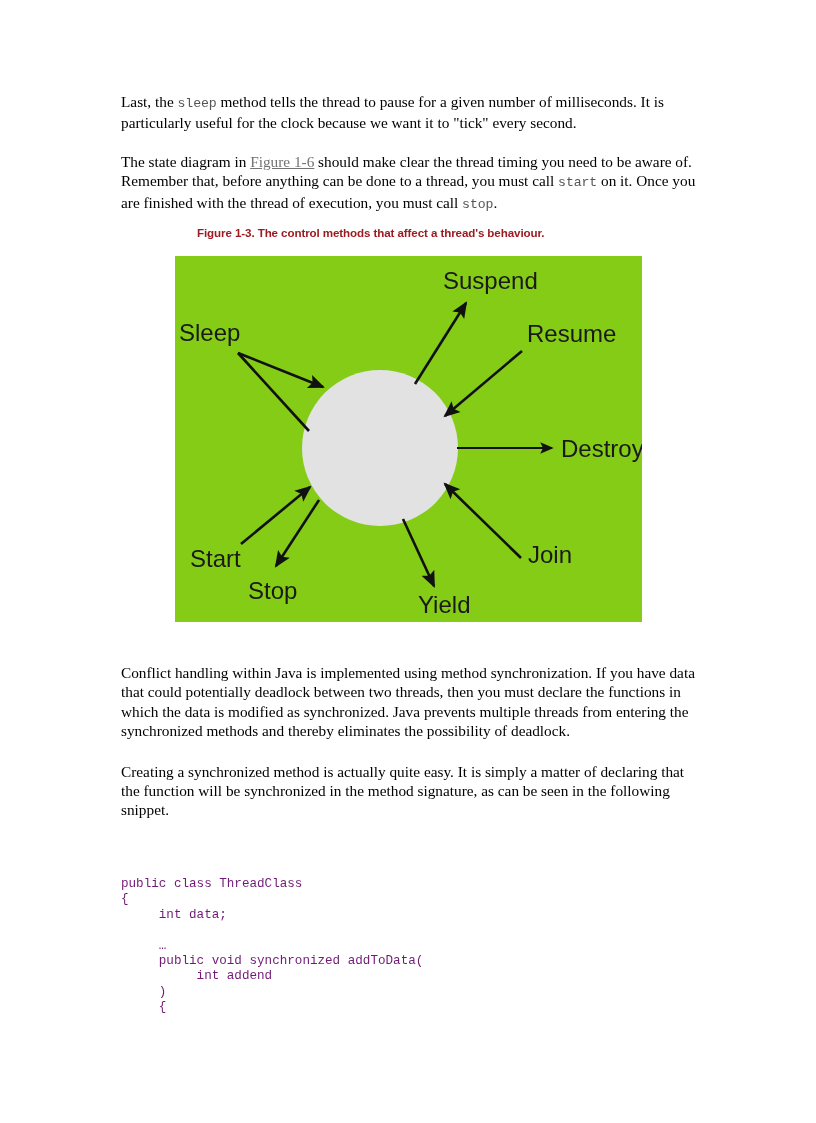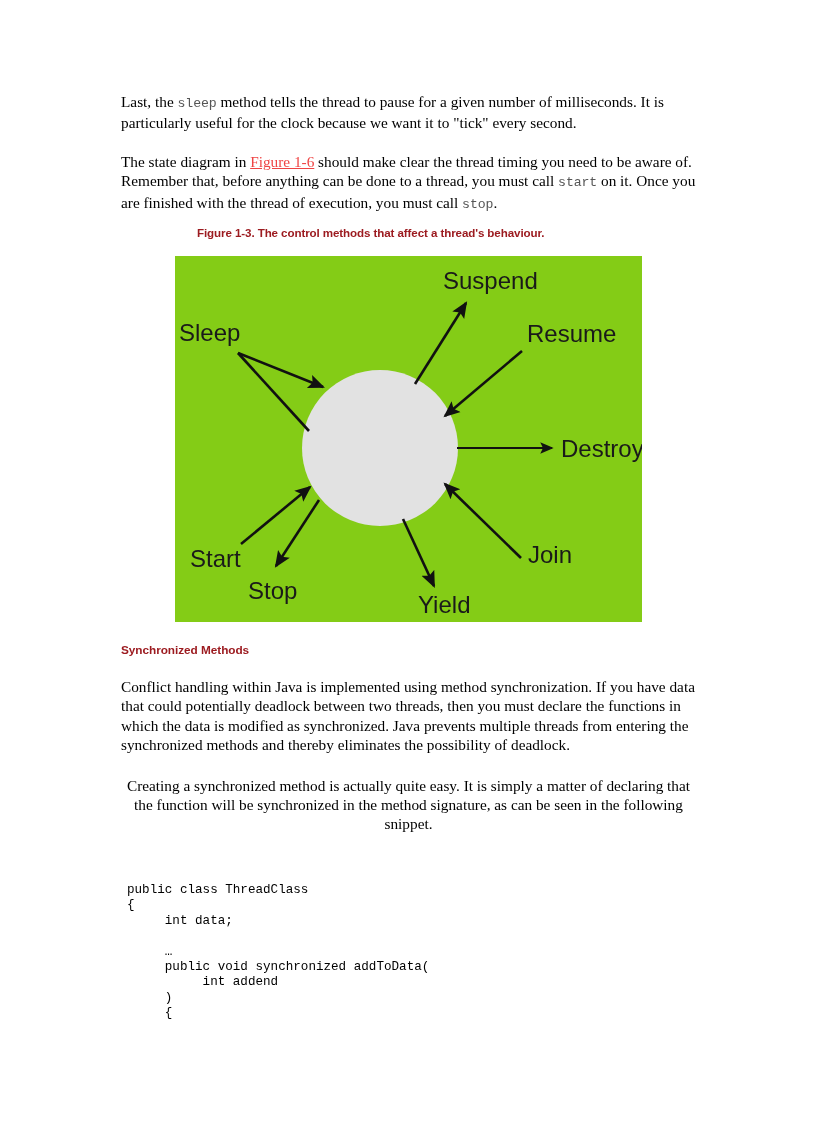--- a/index.html
+++ b/index.html
@@ -40,21 +40,21 @@
   }
 
   code.inline {
     font-family: "Liberation Mono", "DejaVu Sans Mono", monospace;
     font-size: 13.2px;
     color: #555555;
     letter-spacing: -0.1px;
   }
 
   a.figlink {
-    color: #ef4444;
+    color: #737373;
     text-decoration: underline;
   }
 
   .fig-caption {
     font-family: "Liberation Sans", "DejaVu Sans", sans-serif;
     font-size: 11.6px;
     font-weight: bold;
     color: #9c1b20;
     margin: 0;
     padding: 0;
@@ -68,22 +68,22 @@
     color: #9c1b20;
     margin: 0;
     padding: 0;
     letter-spacing: -0.05px;
   }
 
   pre.code-block {
     font-family: "Liberation Mono", "DejaVu Sans Mono", monospace;
     font-size: 12.6px;
     line-height: 15.4px;
-    color: #000000;
-    margin: 6px;
+    color: #701a75;
+    margin: 0;
     padding: 0;
     white-space: pre;
   }
 
   
   #figure-caption-wrap {
     position: absolute;
     left: 197px;
     top: 226px;
   }
@@ -155,23 +155,22 @@
       <line x1="66" y1="288" x2="135" y2="231" stroke="#111111" stroke-width="2.6" marker-end="url(#ah)"></line>
       <text class="diag-label" x="15" y="311">Start</text>
 
       <line x1="63" y1="97" x2="148" y2="131" stroke="#111111" stroke-width="2.6" marker-end="url(#ah)"></line>
       <line x1="63" y1="97" x2="134" y2="175" stroke="#111111" stroke-width="2.6"></line>
       <text class="diag-label" x="4" y="85">Sleep</text>
     </svg>
   </div>
 
   <div style="position:absolute; left:121px; top:643px; width:575px;">
-    <p class="section-head">Synchronized Methods</p>
     <p class="body-text" style="margin-top:20px;">Conflict handling within Java is implemented using method synchronization. If you have data that could potentially deadlock between two threads, then you must declare the functions in which the data is modified as synchronized. Java prevents multiple threads from entering the synchronized methods and thereby eliminates the possibility of deadlock.</p>
-    <p class="body-text" style="margin-top:21px;text-align:center;">Creating a synchronized method is actually quite easy. It is simply a matter of declaring that the function will be synchronized in the method signature, as can be seen in the following snippet.</p>
+    <p class="body-text" style="margin-top:21px;">Creating a synchronized method is actually quite easy. It is simply a matter of declaring that the function will be synchronized in the method signature, as can be seen in the following snippet.</p>
   </div>
 
   <pre class="code-block" style="position:absolute; left:121px; top:877px;">public class ThreadClass
 {
      int data;
 
      …
      public void synchronized addToData(
           int addend
      )

